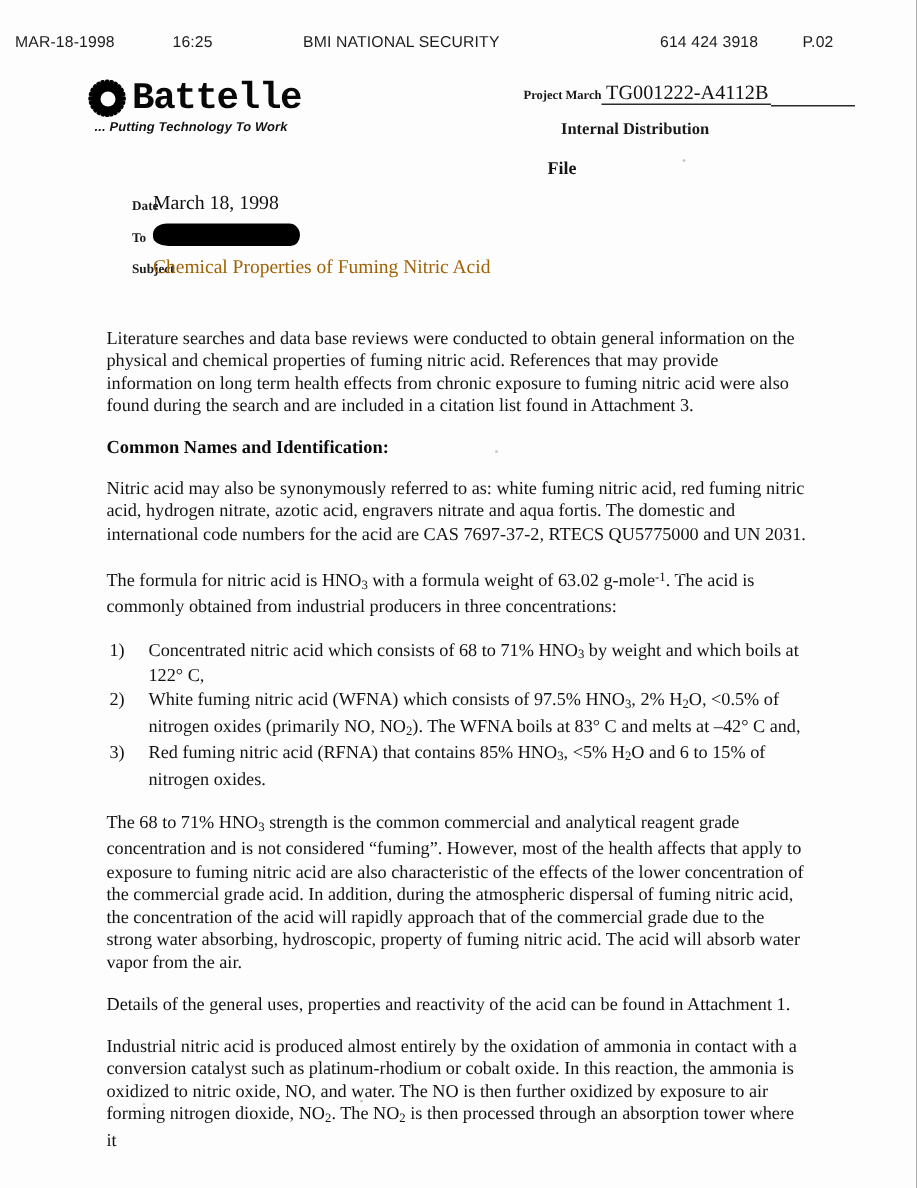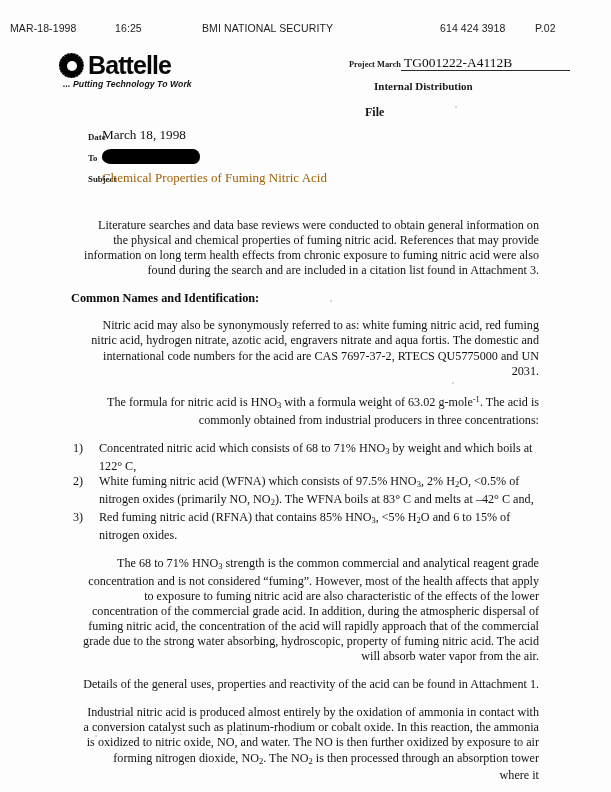--- a/index.html
+++ b/index.html
@@ -106,21 +106,21 @@
     left: 3.2px;
     top: 3.2px;
     width: 18.6px;
     height: 18.6px;
     border: 2.4px solid #000;
     border-radius: 50%;
     box-sizing: border-box;
     z-index: 2;
   }
   .logo-word {
-    font-family: Liberation Sans, sans-serif;
+    font-family: Liberation Mono, monospace;
     font-weight: bold;
     font-size: 25px;
     letter-spacing: -0.9px;
     margin-left: 4px;
     color: #080808;
   }
   .logo-tag {
     font-family: "Liberation Sans", sans-serif;
     font-style: italic;
     font-weight: bold;
@@ -223,24 +223,24 @@
   }
 
   
   .body-wrap {
     position: absolute;
     left: 71px;
     top: 218px;
     width: 468px;
   }
   p.para {
-    margin: 0 0 13px 12px;
+    margin: 0 0 13px 0;
     font-size: 12.15px;
     line-height: 15.1px;
-    text-align: right;
+    text-align: left;
     color: #121212;
   }
   h2.sect {
     margin: 0 0 12px 0;
     font-size: 12.3px;
     line-height: 15px;
     font-weight: bold;
     color: #0c0c0c;
   }
   ol.numlist {

